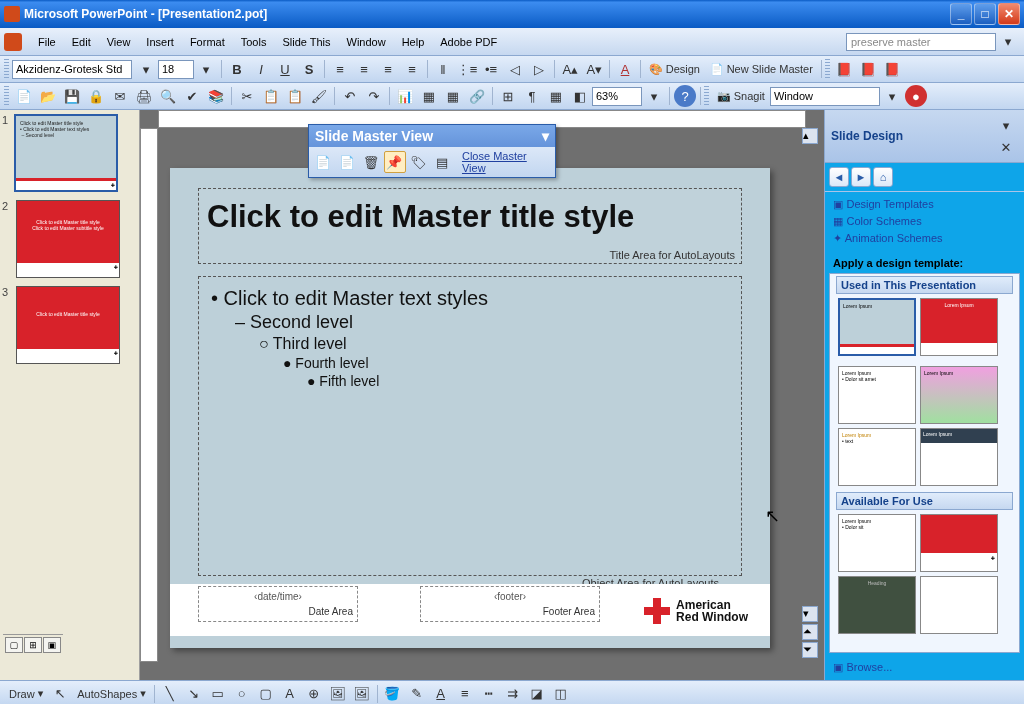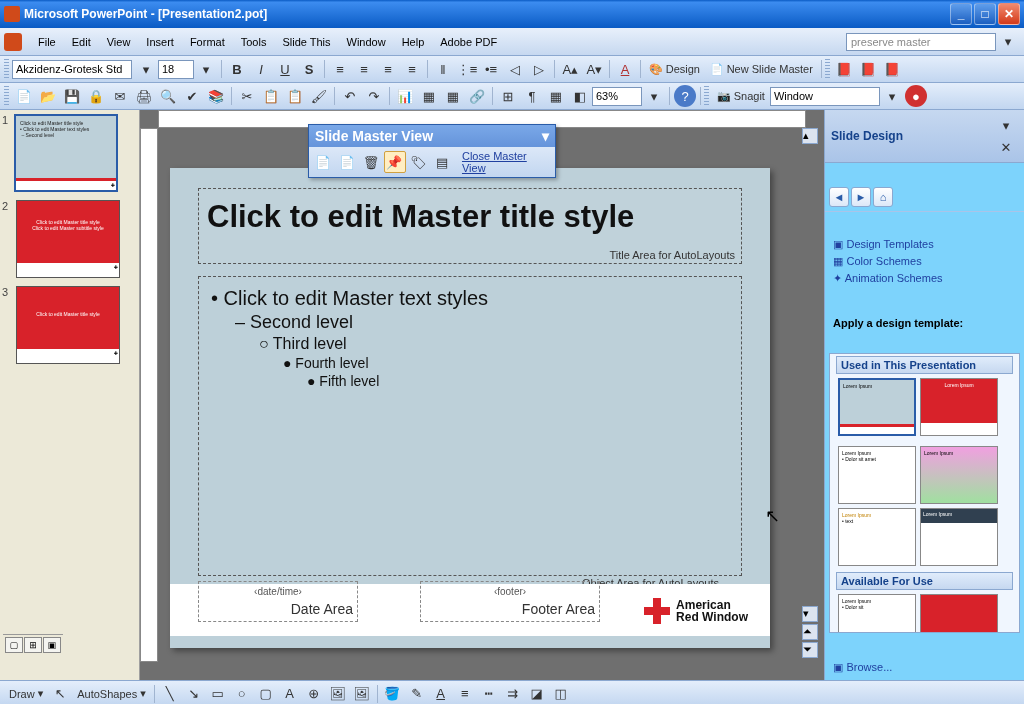--- a/index.html
+++ b/index.html
@@ -48,36 +48,36 @@
 .bodyph .l3 { font-size: 16px; margin: 2px 0 2px 48px; }
 .bodyph .l4 { font-size: 14px; margin: 2px 0 2px 72px; }
 .bodyph .l5 { font-size: 14px; margin: 2px 0 2px 96px; }
 .bodyph .sub { position: absolute; right: 22px; bottom: -14px; font-size: 11px; color: #333; }
 .redbar { position: absolute; left: 0; right: 0; top: 418px; height: 10px; background: #d8222a; }
 .whitebot { position: absolute; left: 0; right: 0; bottom: 12px; height: 52px; background: white; }
 .dateph, .footerph { position: absolute; bottom: 14px; border: 1px dashed #888; font-size: 10px; color: #555; padding: 4px; }
 .dateph { left: 28px; width: 160px; }
 .footerph { left: 250px; width: 180px; }
 .dateph .lbl, .footerph .lbl { text-align: center; }
-.dateph .sub, .footerph .sub { text-align: right; font-size: 14px; color: #333; margin-top: 4px; }
+.dateph .sub, .footerph .sub { text-align: right; font-size: 10px; color: #333; margin-top: 4px; }
 .logo { position: absolute; right: 22px; bottom: 12px; display: flex; align-items: center; gap: 6px; }
 .logo .cross { width: 26px; height: 26px; position: relative; }
 .logo .cross::before, .logo .cross::after { content:''; position:absolute; background:#d8222a; }
 .logo .cross::before { left:9px; top:0; width:8px; height:26px; }
 .logo .cross::after { left:0; top:9px; width:26px; height:8px; }
 .logo .txt { font-family: Arial; font-weight: bold; font-size: 12px; color: #111; line-height: 1; }
 
 .masterbar { position: absolute; left: 308px; top: 124px; width: 248px; background: linear-gradient(#7aa8e8, #4878c8); border: 1px solid #2a5ca8; box-shadow: 2px 2px 4px rgba(0,0,0,0.3); }
 .masterbar .hdr { color: white; font-size: 14px; font-weight: bold; padding: 3px 6px; display: flex; justify-content: space-between; }
 .masterbar .body { background: linear-gradient(#dce8f8, #c2d6f0); padding: 3px; display: flex; align-items: center; }
 .masterbar .close { text-decoration: underline; color: #2040a0; font-size: 11px; margin-left: 8px; cursor: default; }
 
 .scrollend { position:absolute; right:6px; width:16px; background:#dce4f0; border:1px solid #8ba8d0;}
 
-.taskpane { width: 200px; background: #7dd3fc; border-left: 1px solid #8ba8d0; display: flex; flex-direction: column; gap: 20px; }
+.taskpane { width: 200px; background: #0ea5e9; border-left: 1px solid #8ba8d0; display: flex; flex-direction: column; }
 .taskpane .hdr { background: linear-gradient(#c6d8f0, #aac4e8); padding: 4px 6px; display: flex; align-items: center; justify-content: space-between; border-bottom: 1px solid #8ba8d0; }
 .taskpane .hdr .title { font-weight: bold; color: #15428b; font-size: 12px; }
 .taskpane .nav { padding: 4px; display: flex; gap: 2px; border-bottom: 1px solid #aac4e8; }
 .taskpane .nav .nbtn { width: 20px; height: 20px; border: 1px solid #8ba8d0; border-radius: 3px; background: linear-gradient(#fff,#dce8f8); display:flex; align-items:center; justify-content:center; font-size:11px; color:#2a5ca8; }
 .taskpane .links { padding: 4px 8px; }
 .taskpane .links a { display: block; color: #2040a0; padding: 2px 0; font-size: 11px; cursor: default; }
 .taskpane .applylbl { padding: 6px 8px 2px; font-weight: bold; font-size: 11px; }
 .taskpane .section { margin: 2px 6px; }
 .taskpane .sechdr { background: linear-gradient(#e0ecfb, #c6d8f0); border: 1px solid #8ba8d0; padding: 2px 4px; font-weight: bold; font-size: 11px; color: #15428b; }
 .taskpane .thumbs { display: flex; flex-wrap: wrap; gap: 4px; padding: 4px 2px; }

